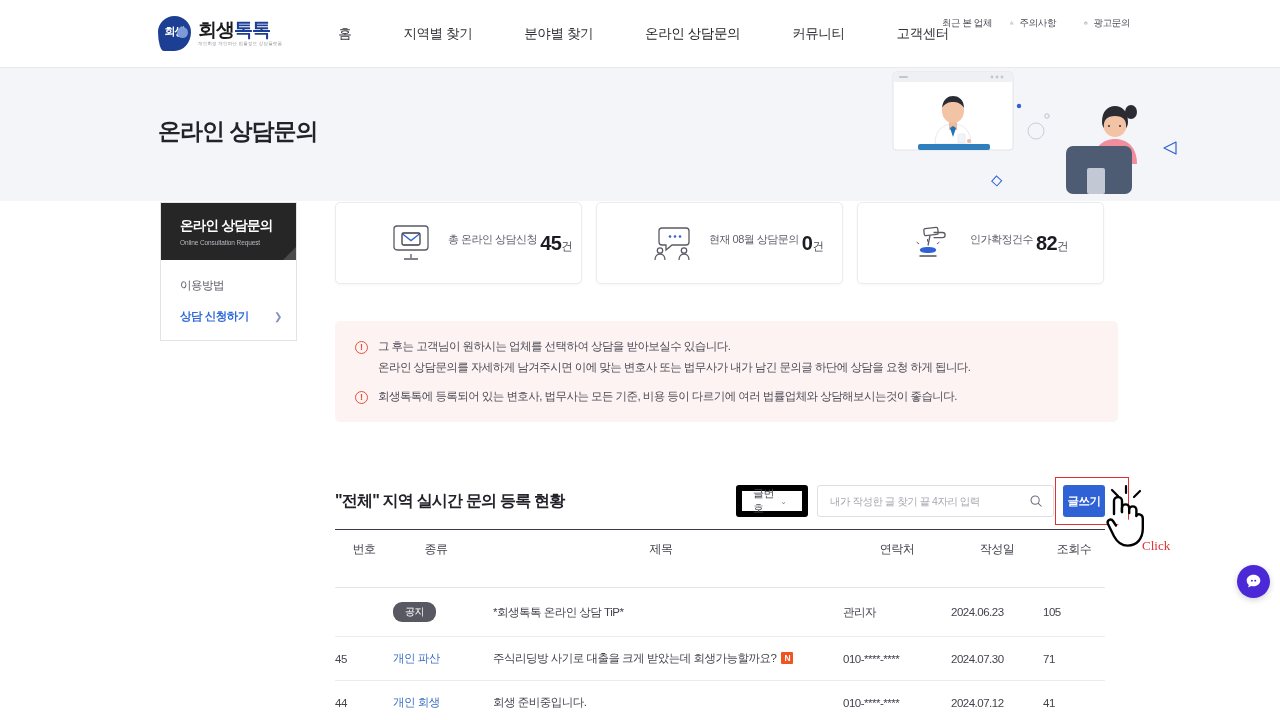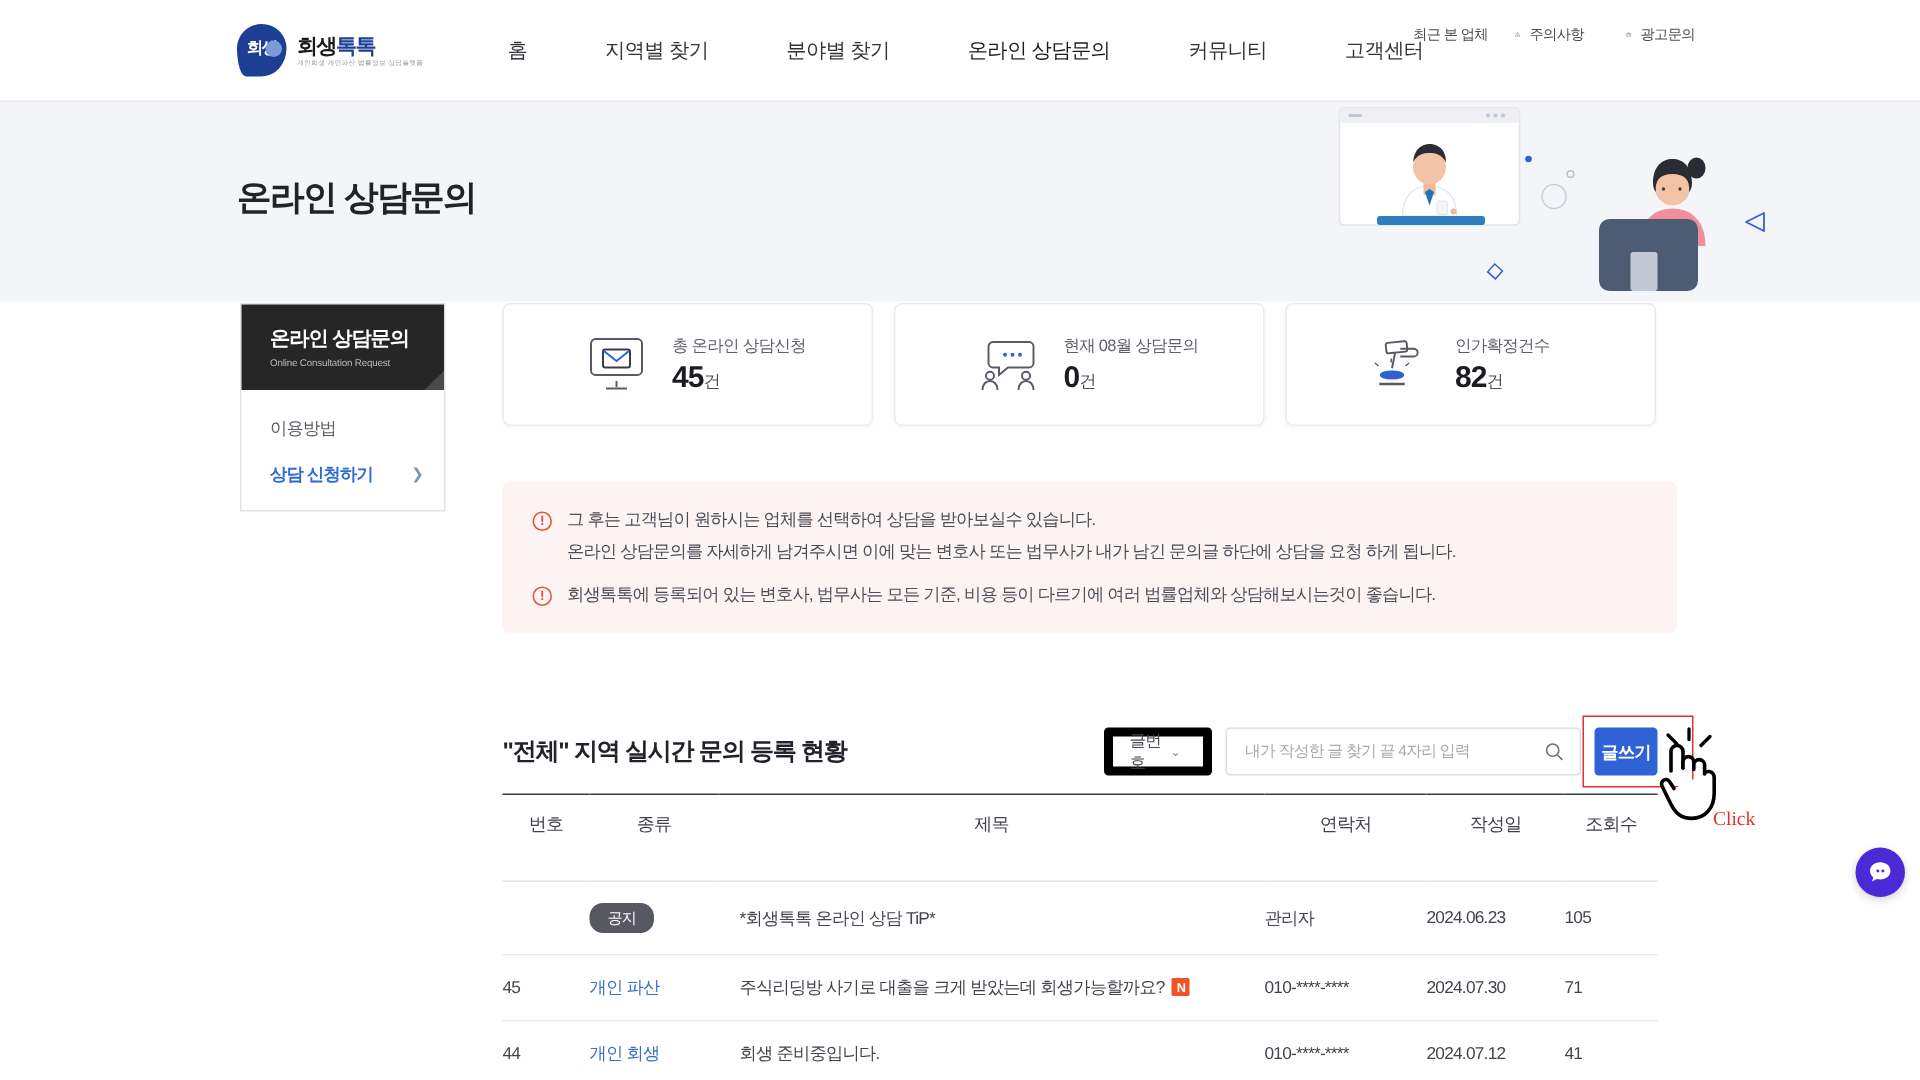--- a/index.html
+++ b/index.html
@@ -32,21 +32,21 @@
   }
   .logo-mark .lm-inner {
     color: #ffffff; font-size: 11px; font-weight: 700; letter-spacing: -1px;
     transform: translateY(-2px);
   }
   .logo-mark .lm-dot {
     position: absolute; width: 11px; height: 11px; border-radius: 50%;
     background: #7b9ad6; right: 3px; top: 11px;
   }
   .logo-text { display: flex; flex-direction: column; line-height: 1; }
-  .logo-title { font-size: 14px; font-weight: 700; color: #1b1b1f; letter-spacing: -1px; }
+  .logo-title { font-size: 19px; font-weight: 700; color: #1b1b1f; letter-spacing: -1px; }
   .logo-title .accent { color: #1c3f94; }
   .logo-sub { font-size: 4.5px; color: #9b9ba3; letter-spacing: 0.2px; margin-top: 3px; }
 
   .nav { display: flex; align-items: center; gap: 52px; margin-left: 56px; }
   .nav-item {
     font-size: 13.5px; color: #33333a; font-weight: 500;
     letter-spacing: -0.4px; cursor: pointer; white-space: nowrap;
   }
   .nav-item.active { color: #1b1b1f; }
 
@@ -101,21 +101,21 @@
   .side-link .chev { font-size: 10px; color: #7e92bb; }
 
   .stats { display: flex; gap: 14px; margin-left: 185px; padding-top: 1px; }
   .stat-card {
     width: 247px; height: 82px; background: #ffffff;
     border: 1px solid #ebebf0; border-radius: 5px;
     box-shadow: 0 1px 3px rgba(0,0,0,0.04);
     display: flex; align-items: center; gap: 16px; padding-left: 54px;
   }
   .stat-icon { width: 42px; height: 40px; flex: none; }
-  .stat-text { display: flex; flex-direction: column; gap: 3px; }
+  .stat-text { display: flex; flex-direction: row; gap: 3px; }
   .stat-label { font-size: 11px; color: #5f5f6a; letter-spacing: -0.5px; }
   .stat-value { font-size: 20px; font-weight: 700; color: #1b1b22; letter-spacing: -0.6px; }
   .stat-value .unit { font-size: 11.5px; font-weight: 400; color: #4a4a55; letter-spacing: -0.5px; }
 
   .notice {
     margin: 37px 0 0 185px; width: 783px;
     background: #fdf3f3; border-radius: 5px;
     padding: 18px 0 18px 20px;
   }
   .notice-row { display: flex; gap: 10px; margin-bottom: 14px; }

